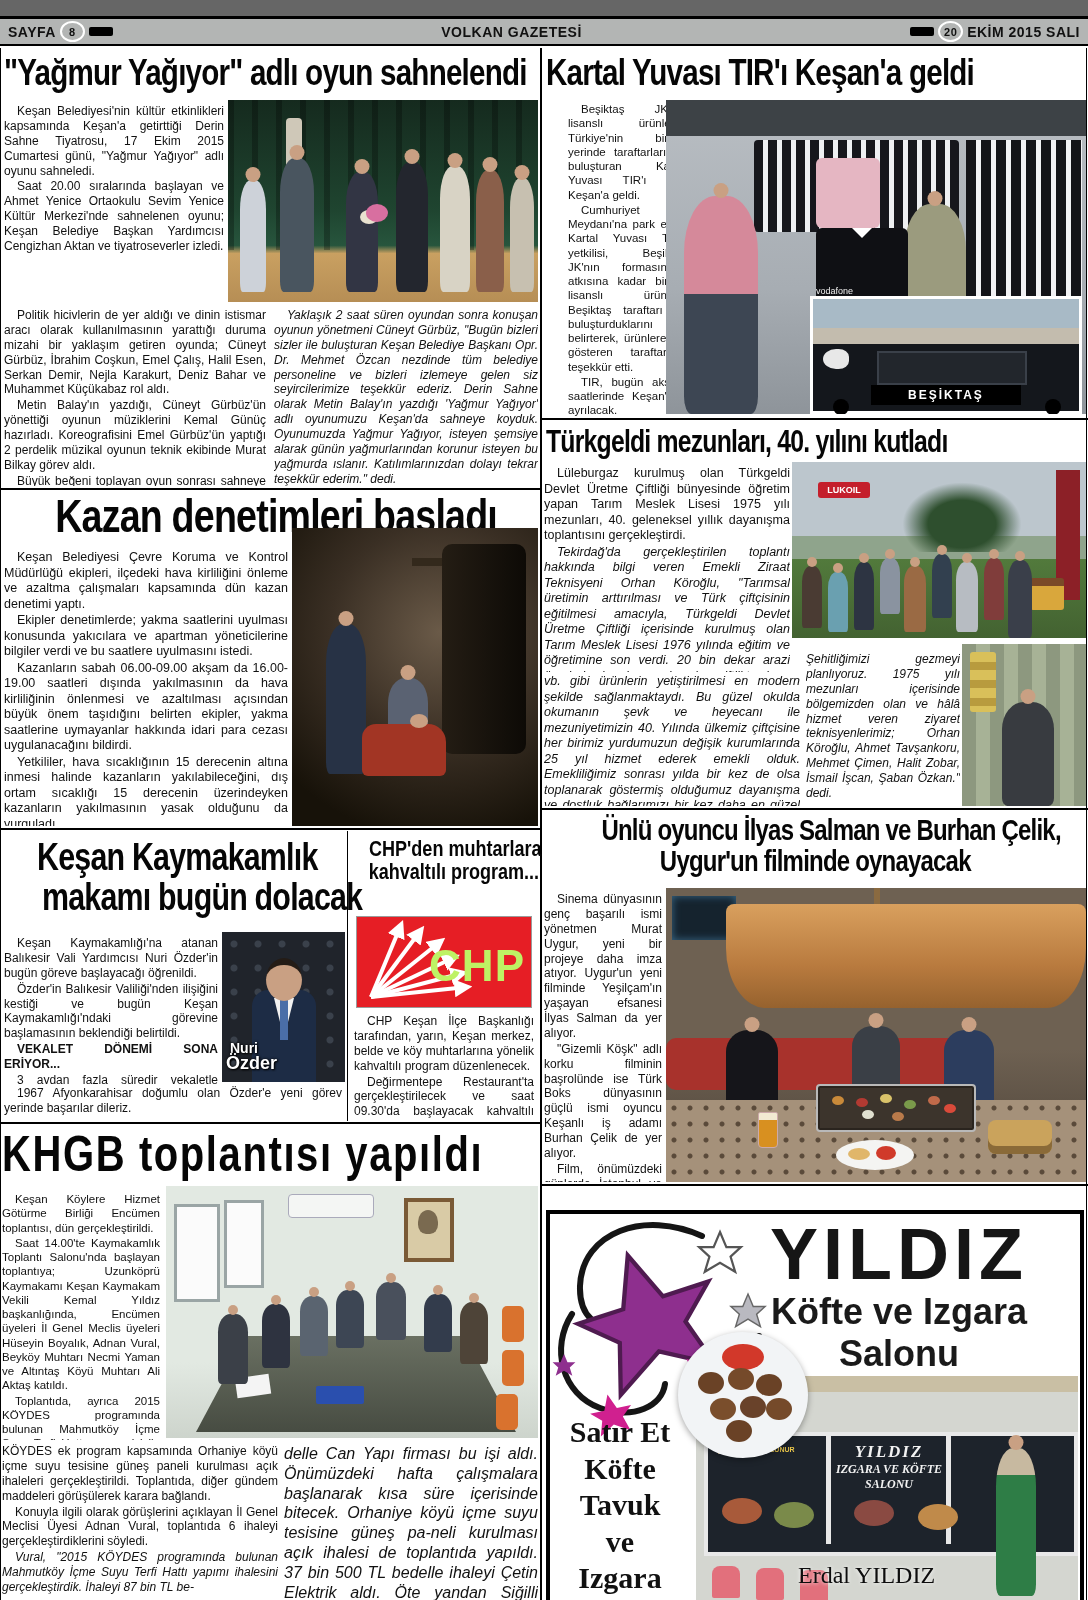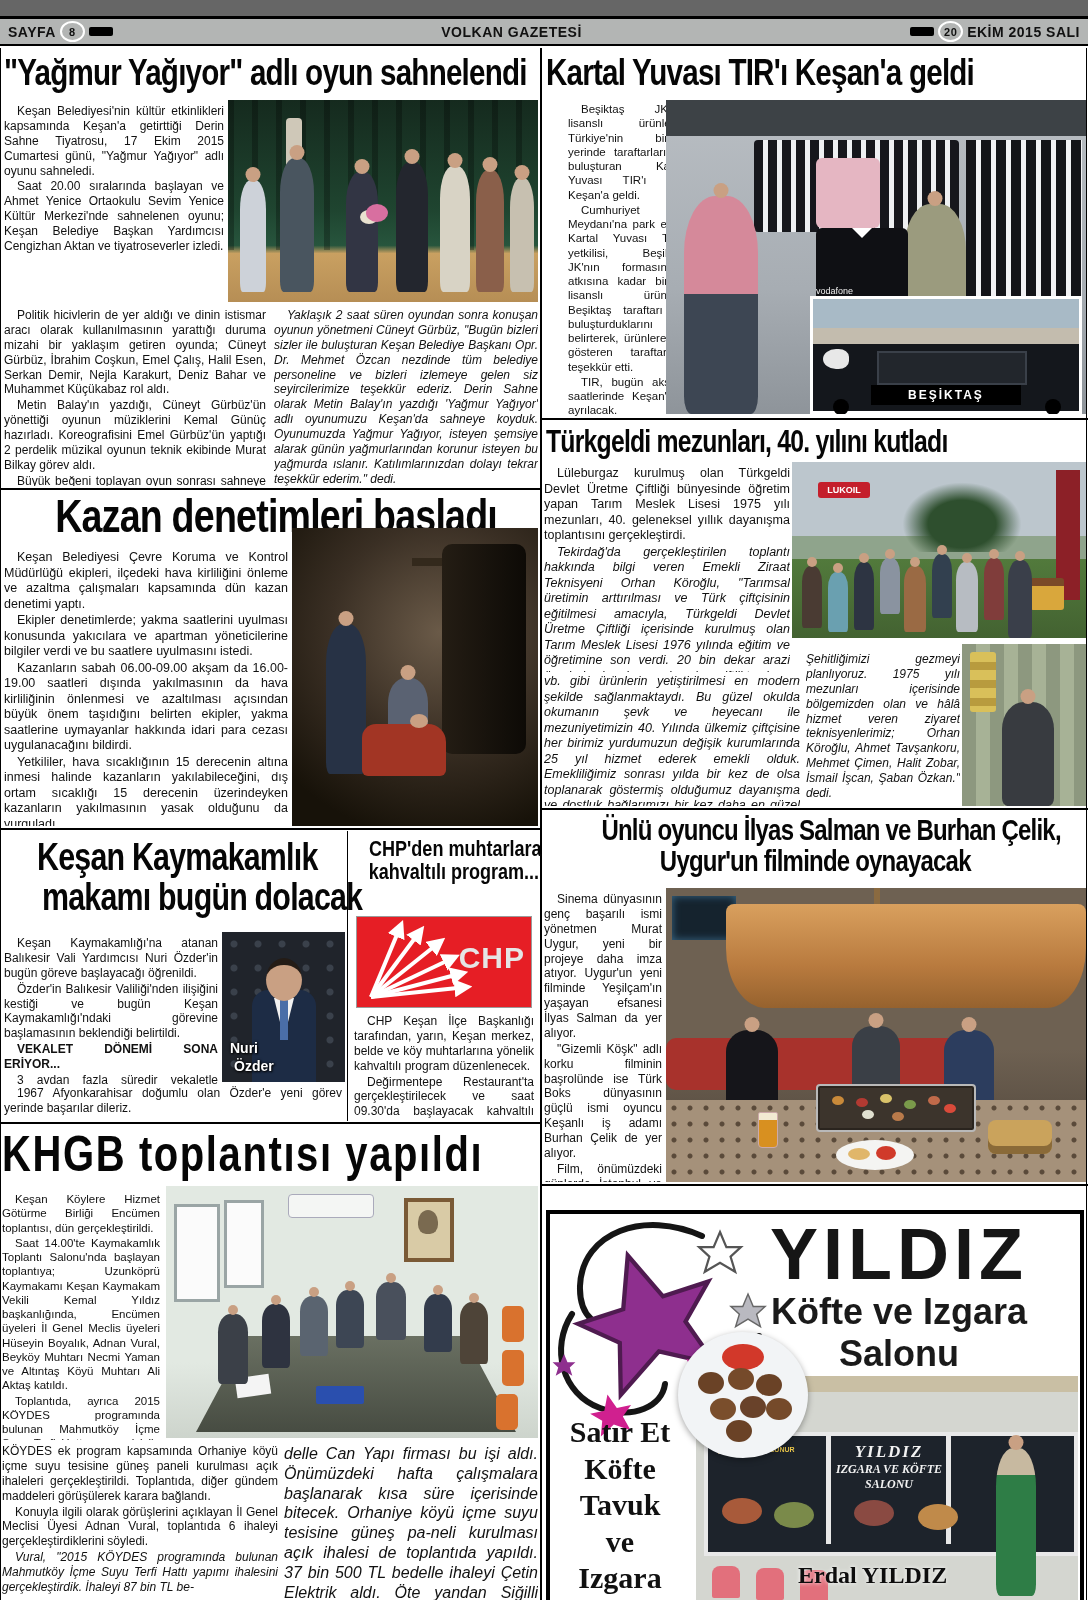--- a/index.html
+++ b/index.html
@@ -187,21 +187,21 @@
   <div class="abs txt" style="left:4px;top:1070px;width:338px;height:34px">
     <p>1967 Afyonkarahisar doğumlu olan Özder'e yeni görev yerinde başarılar dileriz.</p>
   </div>
   <div class="ph" style="left:222px;top:916px;width:123px;height:150px;background:
       radial-gradient(circle at 12px 12px,#3a414b 3px,transparent 4px) 0 0/24px 24px,#20242b">
     <div class="abs" style="left:30px;top:58px;width:64px;height:92px;background:#1d2c45;border-radius:16px 16px 0 0"></div>
     <div class="abs" style="left:52px;top:66px;width:20px;height:40px;background:#f2f2f2;clip-path:polygon(0 0,100% 0,50% 100%)"></div>
     <div class="abs" style="left:58px;top:68px;width:8px;height:40px;background:#4a6ea8"></div>
     <div class="abs" style="left:44px;top:26px;width:36px;height:36px;border-radius:50%;background:#c9a083;border-top:7px solid #241c16"></div>
     <div class="abs capw" style="left:8px;bottom:26px;font-size:14px">Nuri</div>
-    <div class="abs capw" style="left:12px;bottom:8px;font-size:14px">Özder</div>
+    <div class="abs capw" style="left:4px;bottom:8px;font-size:18px">Özder</div>
   </div>
 
   <div class="abs" style="left:350px;top:822px;width:188px;text-align:center">
     <span class="hl hlc" style="font-size:22px;transform:scaleX(.82);letter-spacing:0">CHP'den muhtarlara</span><br>
     <span class="hl hlc" style="font-size:22px;transform:scaleX(.82);letter-spacing:0">kahvaltılı program...</span>
   </div>
   <div class="abs" style="left:356px;top:900px;width:174px;height:90px;background:#e61e25;border:1px solid #9b9b9b">
     <svg width="174" height="90" viewBox="0 0 174 90">
       <defs>
           <marker id="ah" viewBox="0 0 10 10" refX="7" refY="5" markerWidth="4.5" markerHeight="4.5" orient="auto">
@@ -210,21 +210,21 @@
         </defs>
       <g stroke="#fff" stroke-width="4" marker-end="url(#ah)">
         <line x1="14" y1="80" x2="44" y2="8"></line>
         <line x1="14" y1="80" x2="64" y2="13"></line>
         <line x1="14" y1="80" x2="84" y2="24"></line>
         <line x1="14" y1="80" x2="98" y2="40"></line>
         <line x1="14" y1="80" x2="106" y2="56"></line>
         <line x1="14" y1="80" x2="110" y2="70"></line>
       </g>
     </svg>
-    <span class="abs" style="right:6px;top:24px;color:#e5e5e5;font-weight:bold;font-size:30px;letter-spacing:1px">CHP</span>
+    <span class="abs" style="right:6px;top:24px;color:#bef264;font-weight:bold;font-size:44px;letter-spacing:1px">CHP</span>
   </div>
   <div class="abs txt" style="left:354px;top:998px;width:180px;height:106px;font-size:12px">
     <p>CHP Keşan İlçe Başkanlığı tarafından, yarın, Keşan merkez, belde ve köy muhtarlarına yönelik kahvaltılı program düzenlenecek.</p>
     <p>Değirmentepe Restaurant'ta gerçekleştirilecek ve saat 09.30'da başlayacak kahvaltılı programa muhtarlar, SMS yoluyla davet edildi.</p>
   </div>
 
   <div class="abs" style="left:544px;top:798px;width:542px;text-align:center">
     <span class="hl hlc" style="font-size:30px;transform:scaleX(.8)">Ünlü oyuncu İlyas Salman ve Burhan Çelik,</span><br>
     <span class="hl hlc" style="font-size:30px;transform:scaleX(.8)">Uygur'un filminde oynayacak</span>
   </div>
@@ -327,21 +327,21 @@
         <div class="abs" style="left:8px;top:10px;color:#e8c54a;font-size:7px;font-weight:bold">ÇORBALARI BULUNUR</div>
         <div class="abs serif" style="left:126px;top:6px;width:110px;text-align:center;color:#f2f2f2;font-style:italic;font-weight:bold">
           <div style="font-size:17px;letter-spacing:2px">YILDIZ</div>
           <div style="font-size:12px">IZGARA VE KÖFTE</div>
           <div style="font-size:12px">SALONU</div>
         </div>
         <div class="abs" style="left:14px;top:62px;width:40px;height:26px;border-radius:50%;background:#a85a3a;box-shadow:52px 4px 0 #7a8a4a,132px 2px 0 #8a4a42,196px 6px 0 #c08a4a"></div>
       </div>
       <div class="fig" style="left:300px;top:72px;width:40px;height:148px;background:linear-gradient(180deg,#c7b9a0 0 18%,#2e7d46 18%)"></div>
       <div class="abs" style="left:16px;top:190px;width:28px;height:32px;background:#e2707c;border-radius:8px 8px 2px 2px;box-shadow:44px 2px 0 #e2707c,88px 4px 0 #e2707c"></div>
-      <div class="abs serif" style="left:102px;top:186px;font-size:24px;font-weight:bold;color:#0d0d0d;text-shadow:0 0 4px #fff">Erdal YILDIZ</div>
+      <div class="abs serif" style="left:102px;top:186px;font-size:24px;font-weight:normal;color:#0d0d0d;text-shadow:0 0 4px #fff">Erdal YILDIZ</div>
     </div>
     <div class="abs" style="left:128px;top:118px;width:130px;height:126px;border-radius:50%;background:#f2f4f6;box-shadow:0 2px 6px rgba(0,0,0,.35)">
       <div class="abs" style="left:44px;top:12px;width:42px;height:26px;border-radius:50%;background:#d2382a"></div>
       <div class="abs" style="left:20px;top:40px;width:26px;height:22px;border-radius:50%;background:#6a4226;box-shadow:30px -4px 0 #754a2a,58px 2px 0 #6a4226,12px 26px 0 #7a4e2c,42px 24px 0 #69422a,68px 26px 0 #754a2a,28px 48px 0 #6a4226"></div>
     </div>
   </div>
 
 </div>
 
 </body></html>

